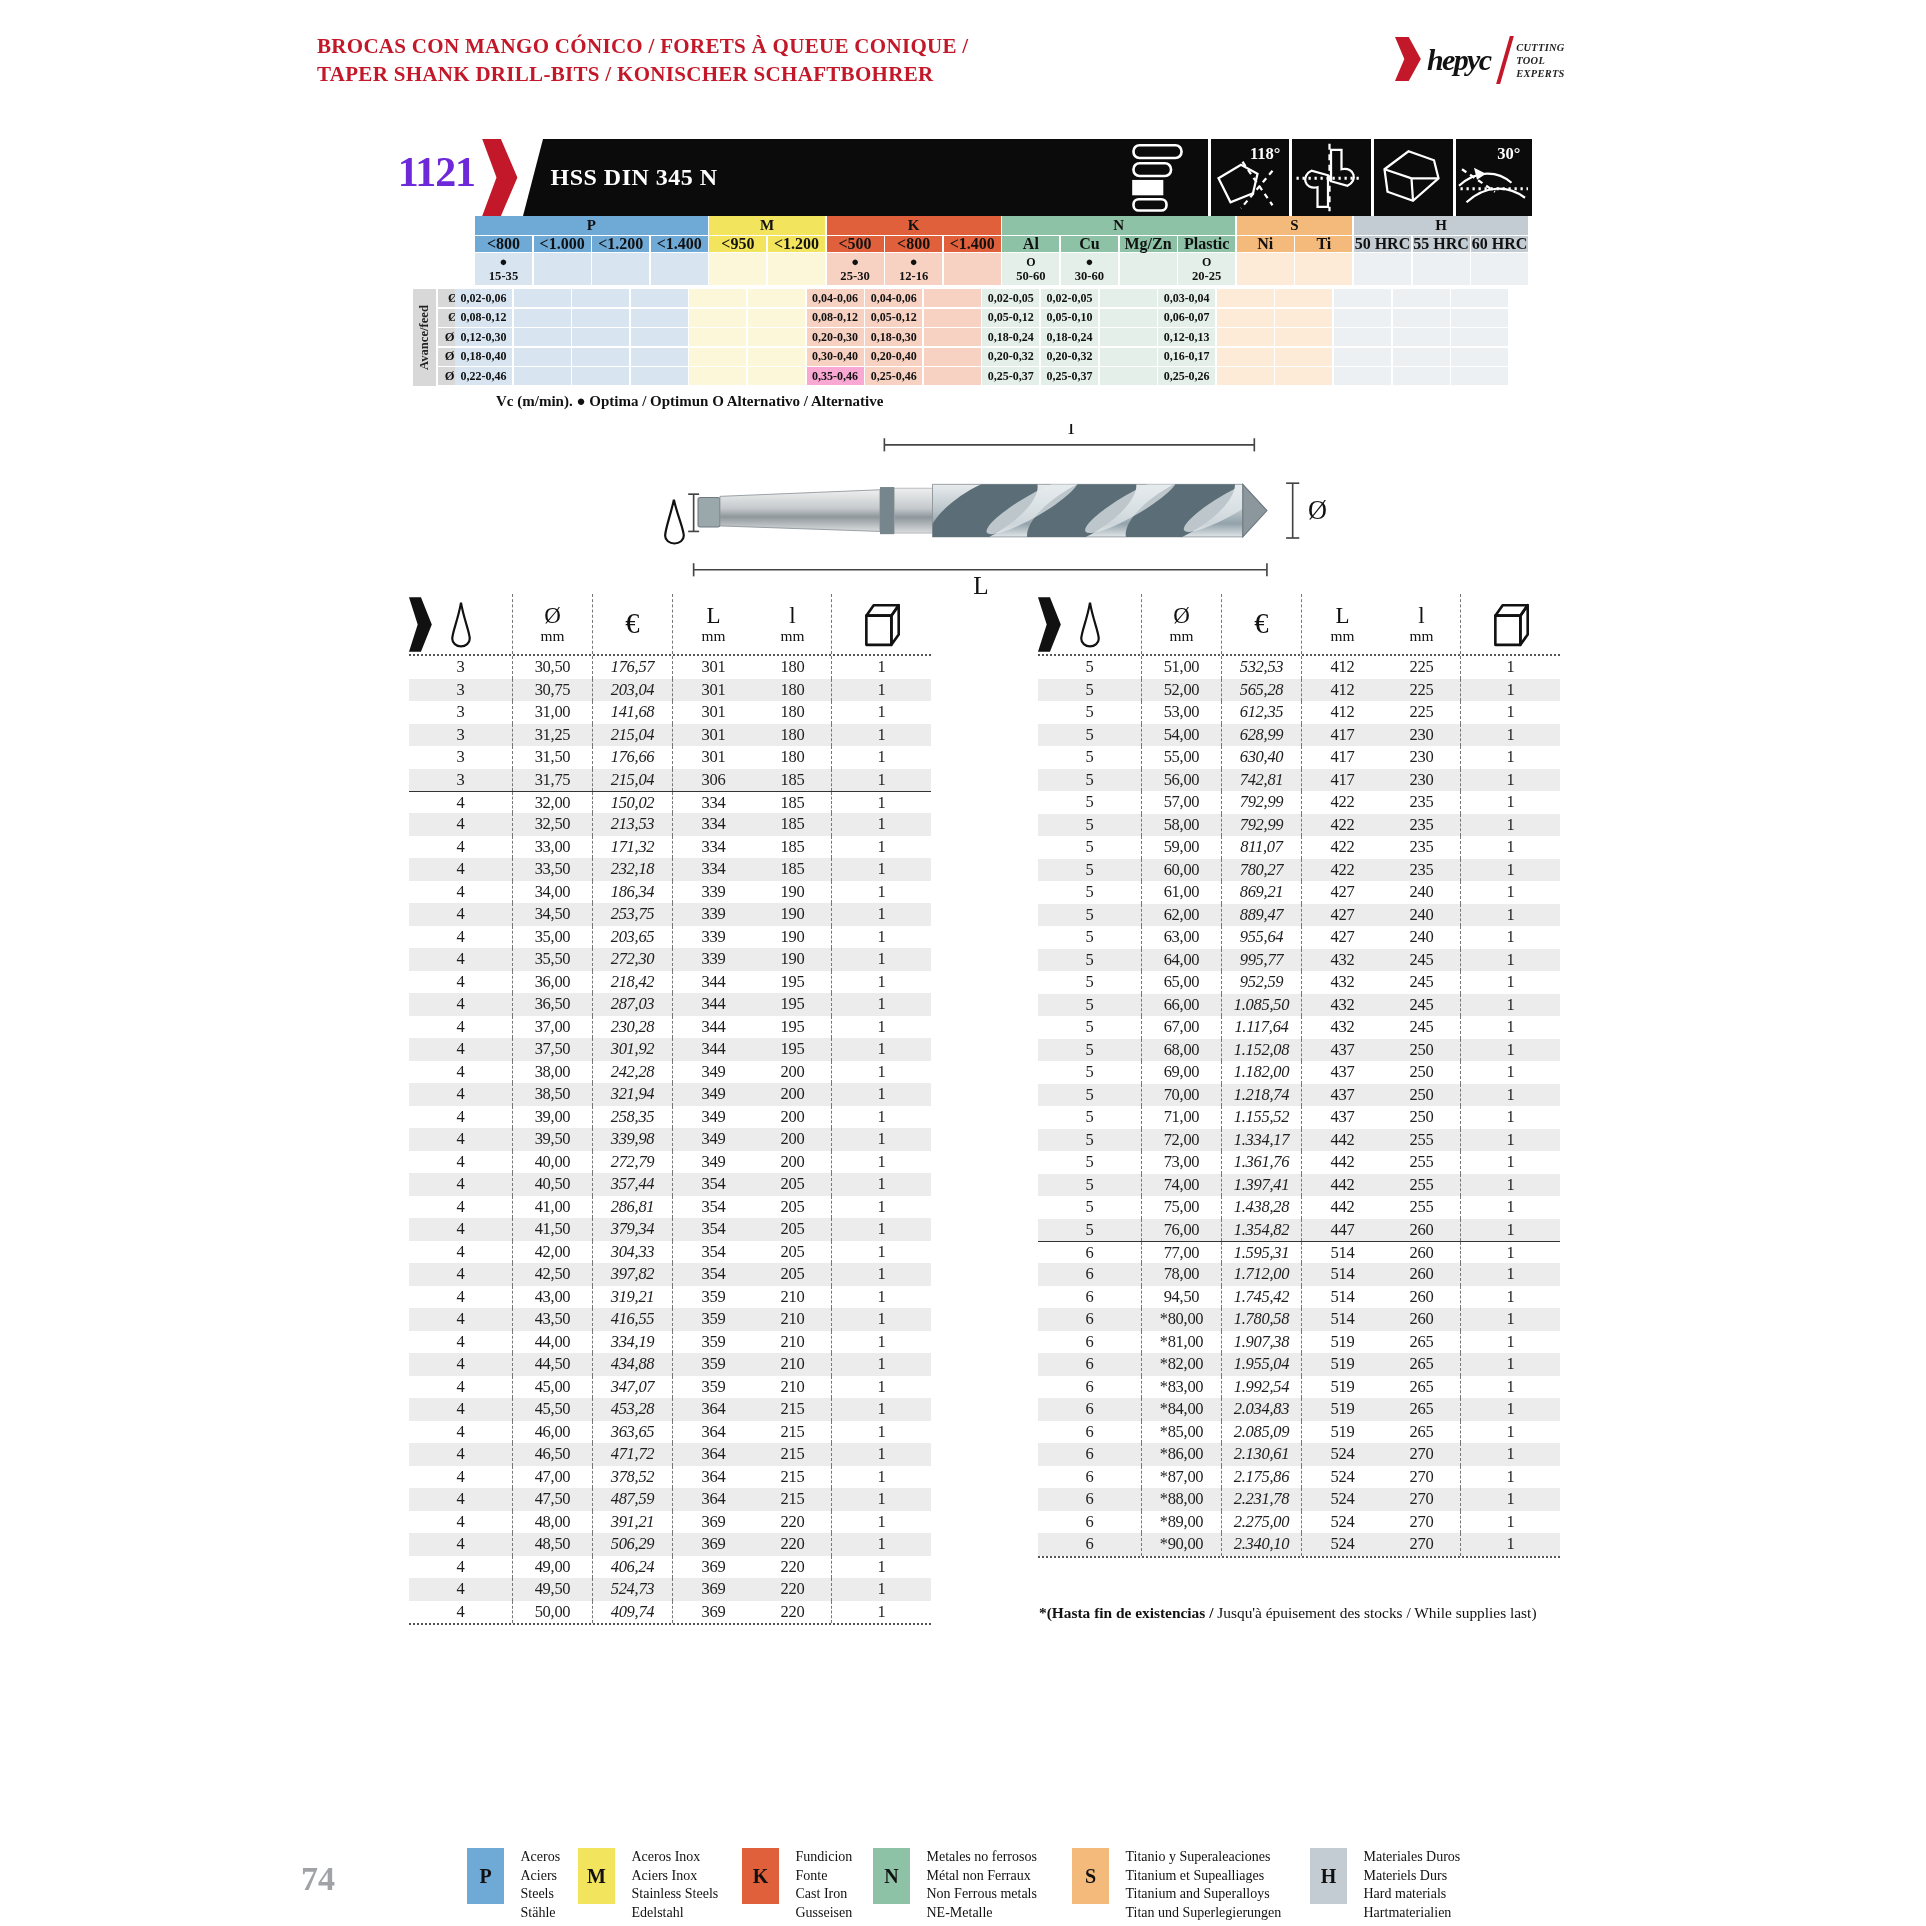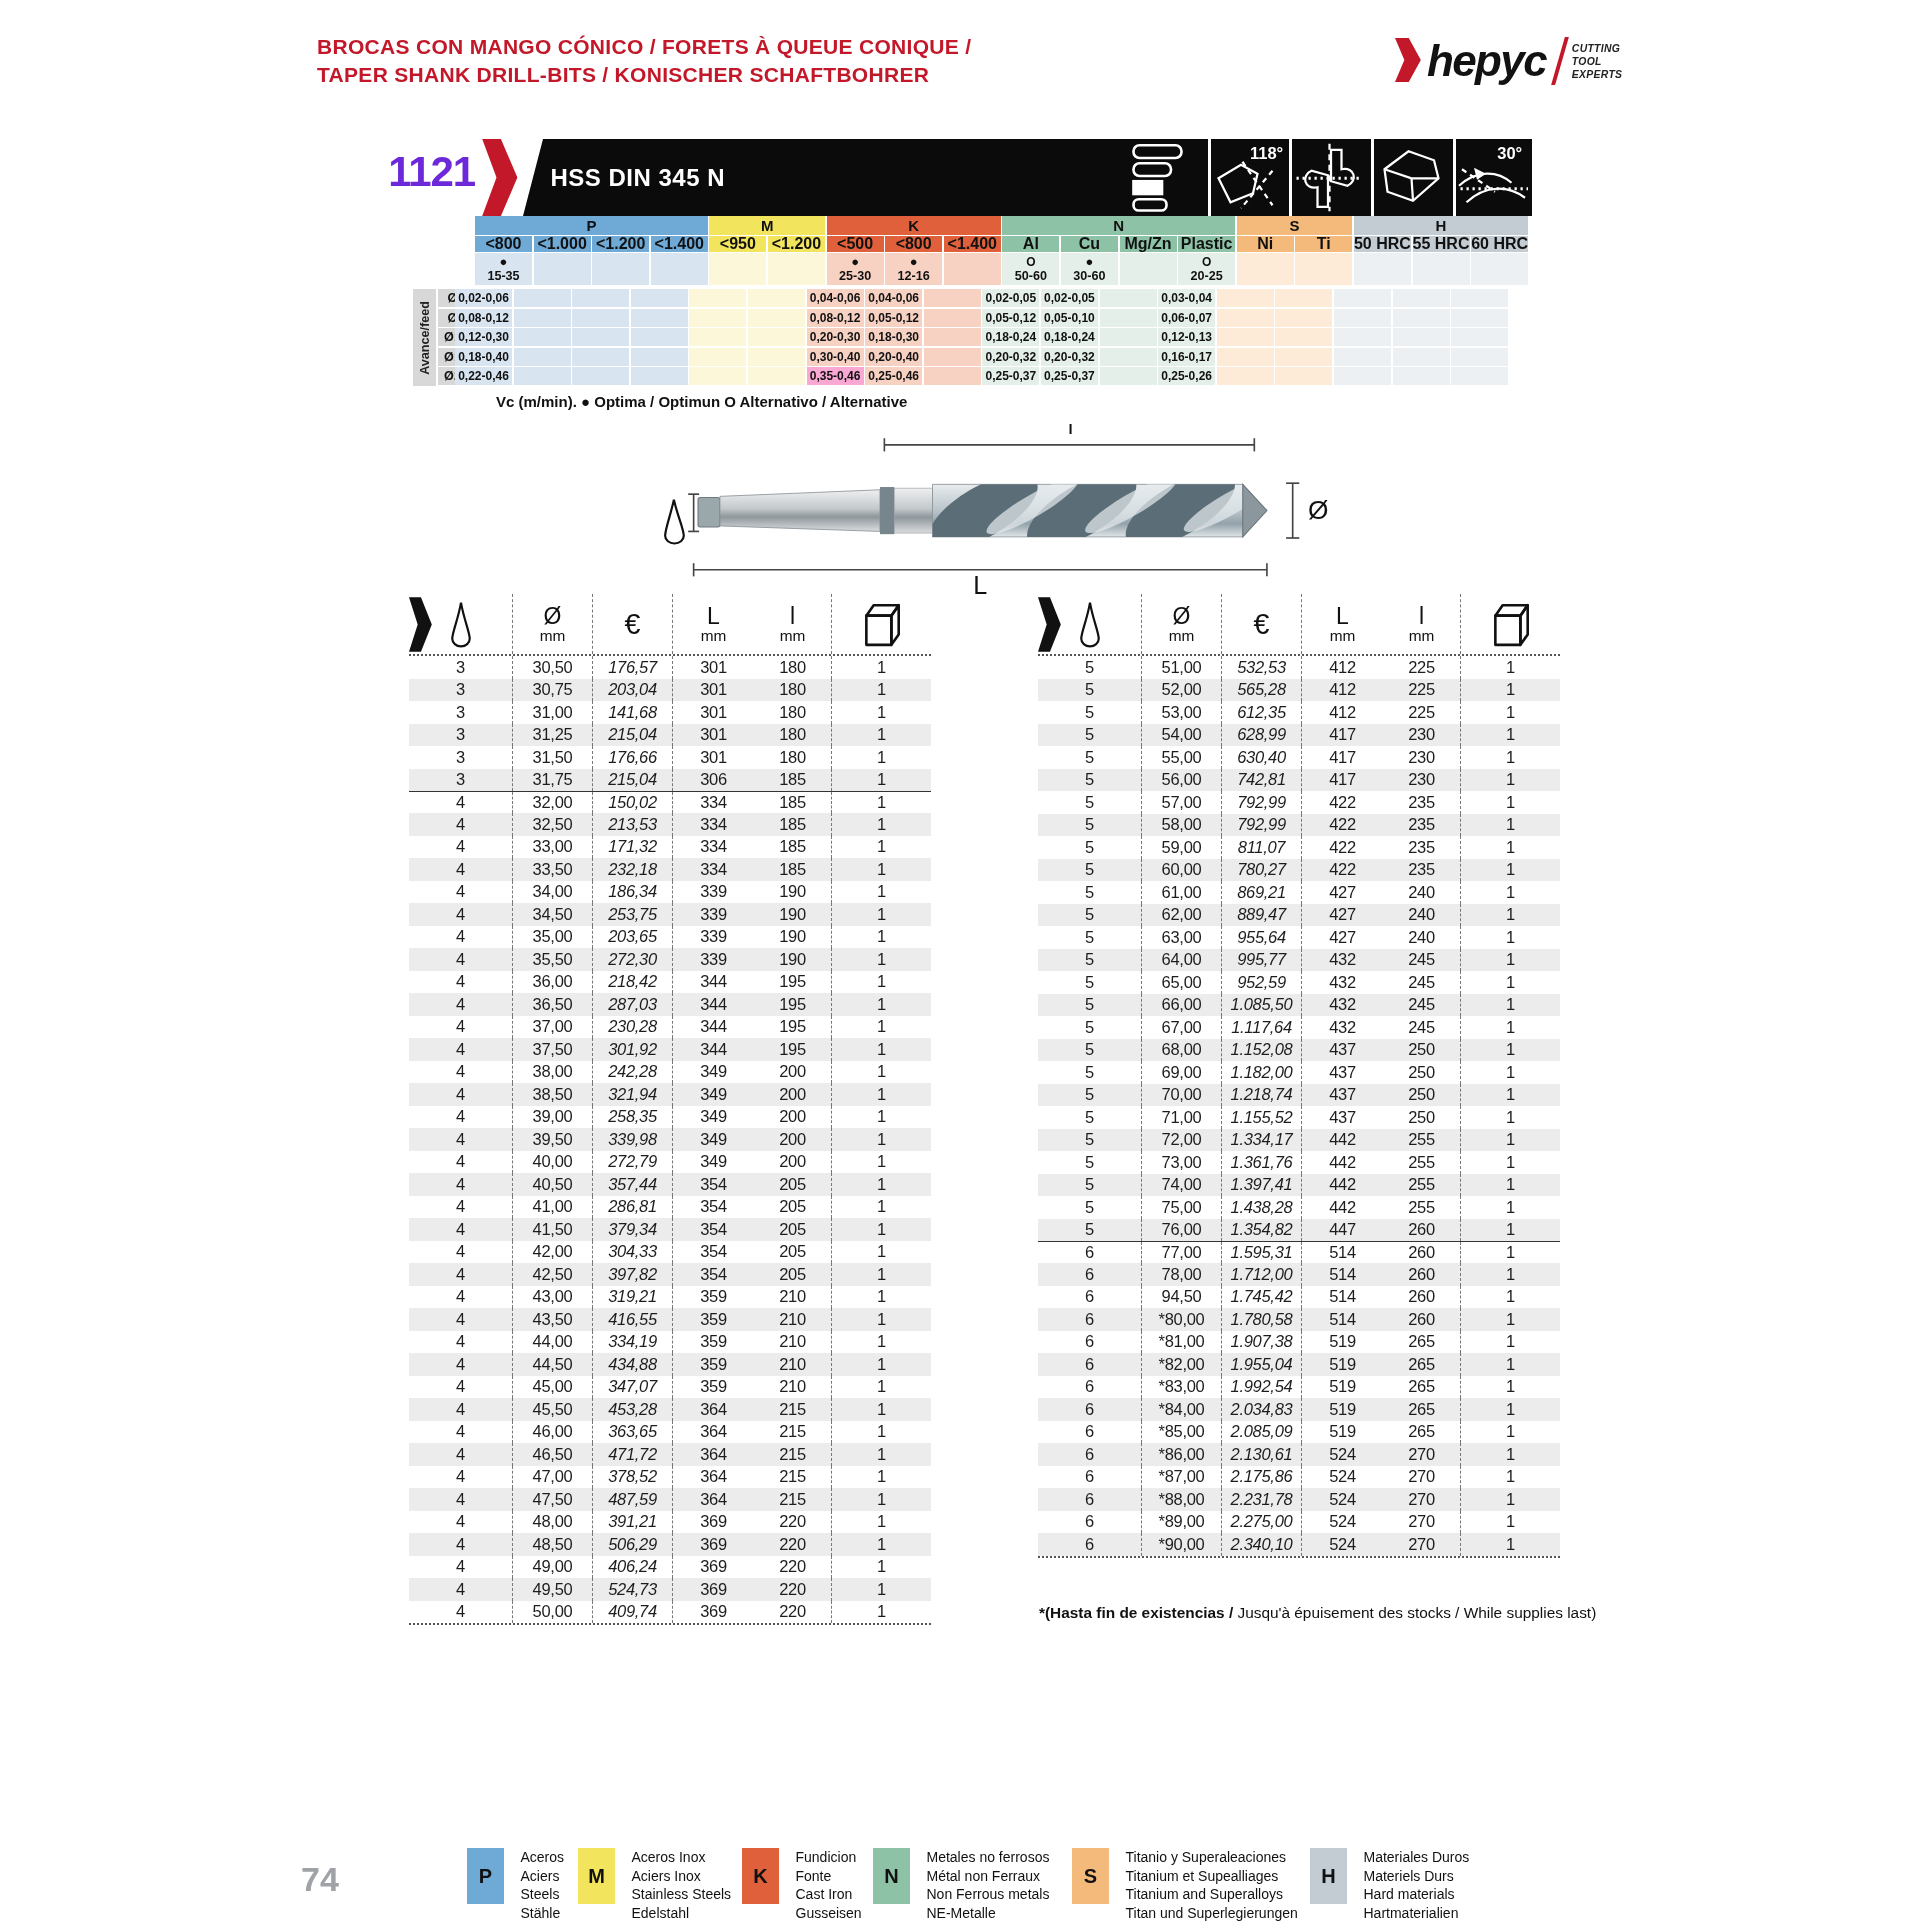--- a/index.html
+++ b/index.html
@@ -1,23 +1,23 @@
 <!DOCTYPE html>
 <html style="font-size:8.8px"><head>
 <meta charset="utf-8">
 <style>
   html,body{margin:0;padding:0;background:#fff;width:1926px;height:1926px;overflow:hidden;
     font-family:"Liberation Sans", sans-serif;}
-  #page{position:absolute;left:0;top:0;width:1926px;height:1440px;background:#fff;}
+  #page{position:absolute;left:0;top:0;width:1926px;height:1440px;background:#fff;font-family:Liberation Serif, serif;}
   .abs{position:absolute;}
 
   
   #page-title{left:317px;top:33px;font-size:21px;font-weight:700;color:#C31829;line-height:27.5px;letter-spacing:0.3px;}
   #logo{left:1395px;top:36px;display:flex;align-items:center;}
-  #logo .brand{font-size:44px;font-weight:800;font-style:italic;color:#121212;letter-spacing:-1.6px;margin-left:3.3px;}
+  #logo .brand{font-size:30px;font-weight:800;font-style:italic;color:#121212;letter-spacing:-1.6px;margin-left:3.3px;}
   #logo .slash{width:3.8px;height:48px;background:#C31829;transform:skewX(-16deg);margin:0 10px 0 12px;}
   #logo .tag{font-size:10.4px;line-height:13px;font-weight:700;font-style:italic;color:#222;letter-spacing:0.3px;}
 
   
   #prod-code{left:384px;top:148px;width:91px;text-align:right;font-size:42px;font-weight:800;color:#6d28d9;letter-spacing:-1.1px;}
   #band-chevron{left:482px;top:139px;}
   #band{left:523px;top:139px;width:1009px;height:77px;background:#0b0b0b;clip-path:polygon(20px 0,100% 0,100% 100%,0 100%);}
   #band-name{position:absolute;left:27.5px;top:0;height:77px;line-height:77px;color:#fff;font-size:24px;font-weight:700;letter-spacing:0.5px;}
   #band-icons{position:absolute;right:1.1px;top:0;height:77px;display:flex;gap:3.8px;padding-left:3.8px;background:transparent;}
   .tico{width:75px;height:77px;background:#0b0b0b;outline:1.1px solid #0b0b0b;border-left:3.3px solid #fff;}

